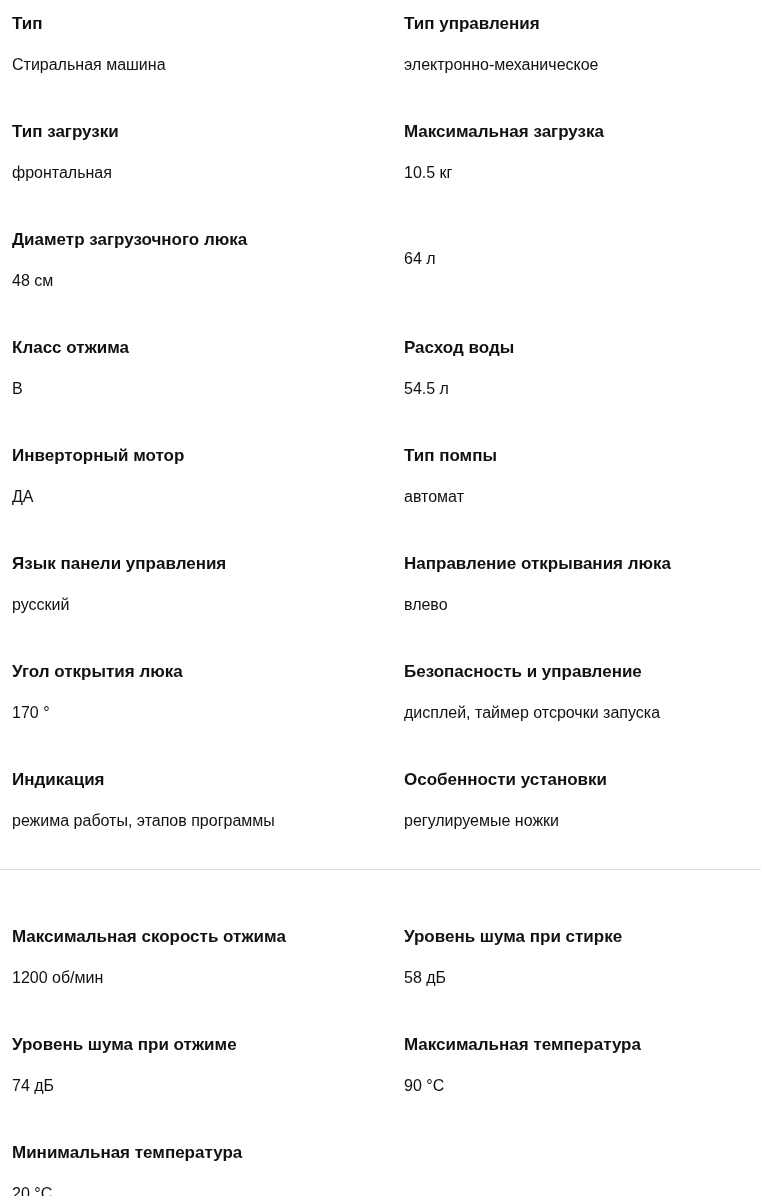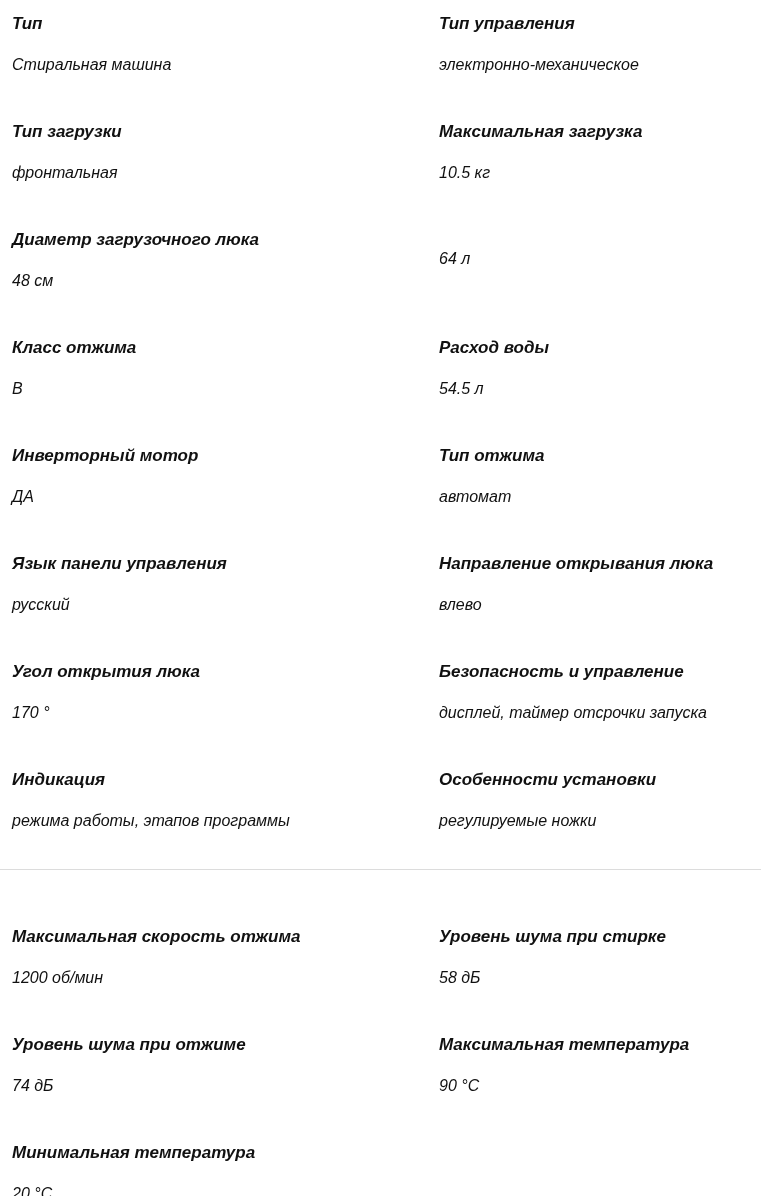--- a/index.html
+++ b/index.html
@@ -11,23 +11,22 @@
     width: 761px;
     height: 1196px;
     overflow: hidden;
     font-family: "Liberation Sans", sans-serif;
     color: #111111;
     -webkit-font-smoothing: antialiased;
   }
   .spec-grid {
     display: grid;
     grid-template-columns: 310px 310px;
-    column-gap: 117px;
+    column-gap: 82px;
     padding: 0 12px;
-    font-style: italic;
   }
   .spec-grid.first {
     padding-top: 13px;
   }
   .spec-item {
     margin-bottom: 46px;
   }
   .spec-label {
     font-size: 17px;
     line-height: 22px;
@@ -80,21 +79,21 @@
   </div>
     <div class="spec-item">
     <div class="spec-label">Расход воды</div>
     <div class="spec-value">54.5 л</div>
   </div>
     <div class="spec-item">
     <div class="spec-label">Инверторный мотор</div>
     <div class="spec-value">ДА</div>
   </div>
     <div class="spec-item">
-    <div class="spec-label">Тип отжима</div>
+    <div class="spec-label">Тип помпы</div>
     <div class="spec-value">автомат</div>
   </div>
     <div class="spec-item">
     <div class="spec-label">Язык панели управления</div>
     <div class="spec-value">русский</div>
   </div>
     <div class="spec-item">
     <div class="spec-label">Направление открывания люка</div>
     <div class="spec-value">влево</div>
   </div>

